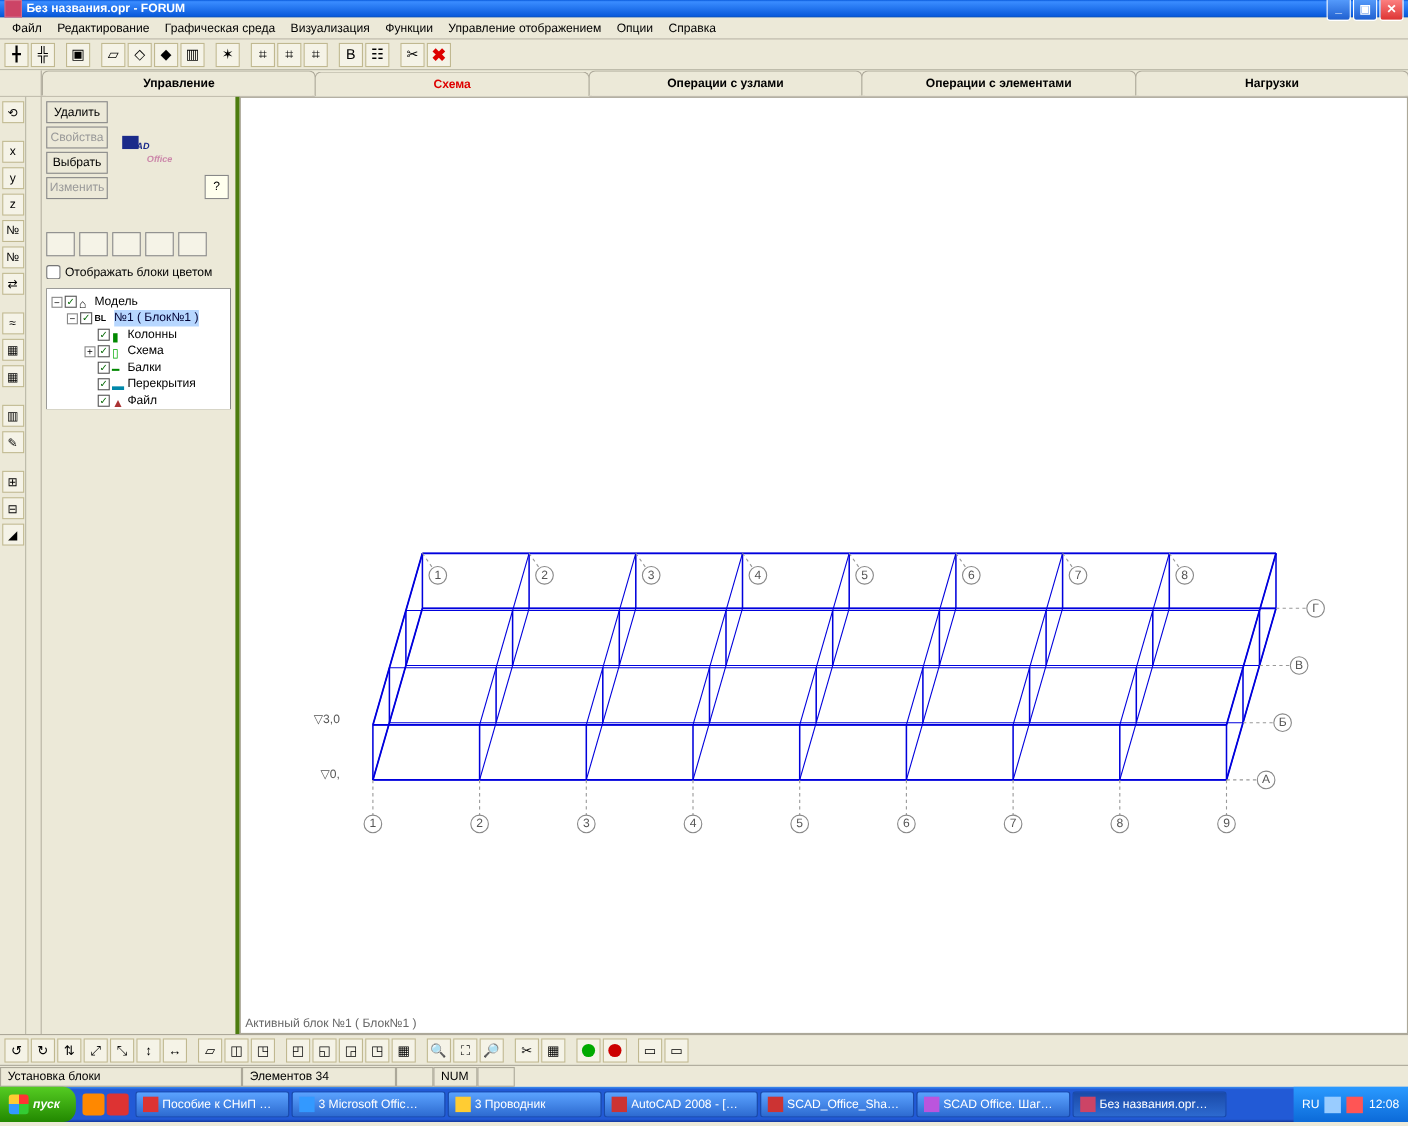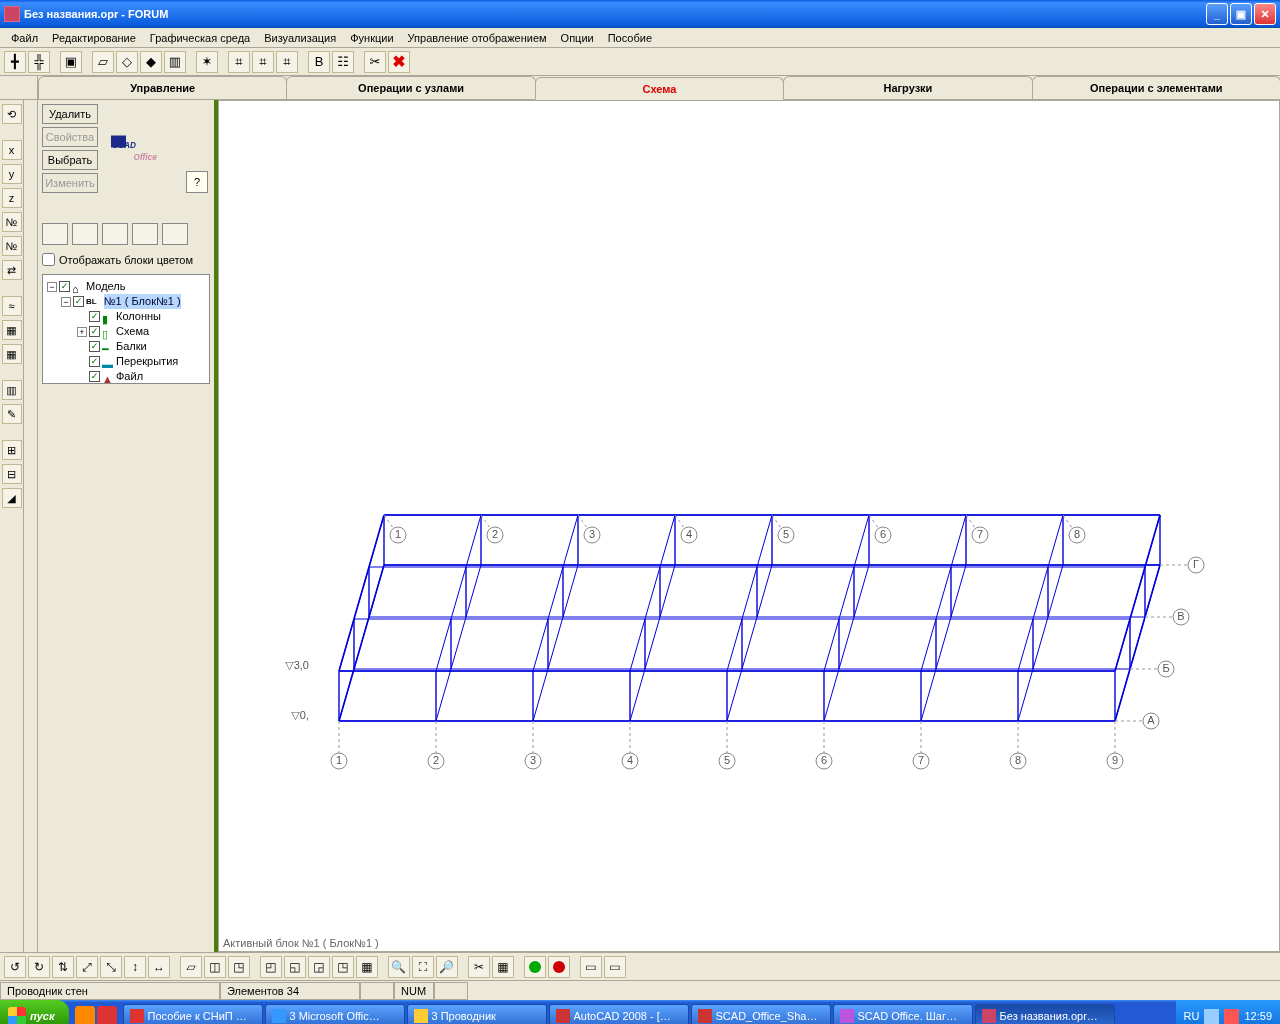--- a/index.html
+++ b/index.html
@@ -1,19 +1,19 @@
 <!DOCTYPE html>
 <html><head>
 <meta charset="utf-8">
 <style>
 * { box-sizing: border-box; margin: 0; padding: 0; font-family: "Tahoma", sans-serif; font-size: 11px; }
 body { width: 1280px; height: 1024px; overflow: hidden; background: #ece9d8; }
 
 
-.titlebar { height: 28px; background: linear-gradient(to bottom,#0a5bdc,#3a8cff 10%,#0a5bdc 90%,#064db0); display:flex; align-items:center; color:#fff; font-weight:bold; padding:0 4px; }
+.titlebar { height: 16px; background: linear-gradient(to bottom,#0a5bdc,#3a8cff 10%,#0a5bdc 90%,#064db0); display:flex; align-items:center; color:#fff; font-weight:bold; padding:0 4px; }
 .titlebar .appicon { width:16px; height:16px; background:#c46; margin-right:4px; border:1px solid #fff3; }
 .titlebar .spacer { flex:1; }
 .winbtn { width:22px; height:22px; margin-left:2px; border:1px solid #fff; border-radius:3px; display:flex; align-items:center; justify-content:center; color:#fff; font-weight:bold; background:linear-gradient(to bottom,#5aa0ff,#2060d0); }
 .winbtn.close { background:linear-gradient(to bottom,#f88,#d33); }
 
 
 .menubar { height:20px; background:#ece9d8; display:flex; align-items:center; padding:0 4px; border-bottom:1px solid #aca899; }
 .menubar span { padding:2px 7px; cursor:default; }
 
 
@@ -99,21 +99,21 @@
 </div>
 
 <div class="menubar">
   <span>Файл</span>
   <span>Редактирование</span>
   <span>Графическая среда</span>
   <span>Визуализация</span>
   <span>Функции</span>
   <span>Управление отображением</span>
   <span>Опции</span>
-  <span>Пособие</span>
+  <span>Справка</span>
 </div>
 
 <div class="toolbar">
   <div class="tbtn">╋</div>
   <div class="tbtn">╬</div>
   <div class="tsep"></div>
   <div class="tbtn">▣</div>
   <div class="tsep"></div>
   <div class="tbtn">▱</div>
   <div class="tbtn">◇</div>
@@ -129,24 +129,24 @@
   <div class="tbtn">B</div>
   <div class="tbtn">☷</div>
   <div class="tsep"></div>
   <div class="tbtn">✂</div>
   <div class="tbtn red">✖</div>
 </div>
 
 <div class="tabsrow">
   <div class="leftgap"></div>
   <div class="tab">Управление</div>
+  <div class="tab active">Схема</div>
   <div class="tab">Операции с узлами</div>
-  <div class="tab active">Схема</div>
+  <div class="tab">Операции с элементами</div>
   <div class="tab">Нагрузки</div>
-  <div class="tab">Операции с элементами</div>
 </div>
 
 <div class="main">
 
   <div class="vtool">
     <div class="vbtn">⟲</div>
     <div class="vspacer"></div>
     <div class="vbtn">x</div>
     <div class="vbtn">y</div>
     <div class="vbtn">z</div>
@@ -413,21 +413,21 @@
     </div>
   <div class="bbtn">
       <span class="dot-r"></span>
     </div>
   <div class="tsep"></div>
   <div class="bbtn">▭</div>
   <div class="bbtn">▭</div>
 </div>
 
 <div class="statusbar">
-  <div class="cell" style="width:220px">Проводник стен</div>
+  <div class="cell" style="width:220px">Установка блоки</div>
   <div class="cell" style="width:140px">Элементов 34</div>
   <div class="cell" style="width:34px"></div>
   <div class="cell" style="width:40px">NUM</div>
   <div class="cell" style="width:34px"></div>
 </div>
 
 <div class="taskbar">
   <div class="startbtn">
       <span class="flag"></span>
       <span>пуск</span>
@@ -463,15 +463,15 @@
       </div>
       <div class="task active">
         <div class="ti" style="background:#c46"></div>
         <div class="tl">Без названия.opr…</div>
       </div>
     </div>
   <div class="tray">
     <span>RU</span>
     <div class="ic" style="background:#9cf"></div>
     <div class="ic" style="background:#f55"></div>
-    <span>12:59</span>
+    <span>12:08</span>
   </div>
 </div>
 
 </body></html>

